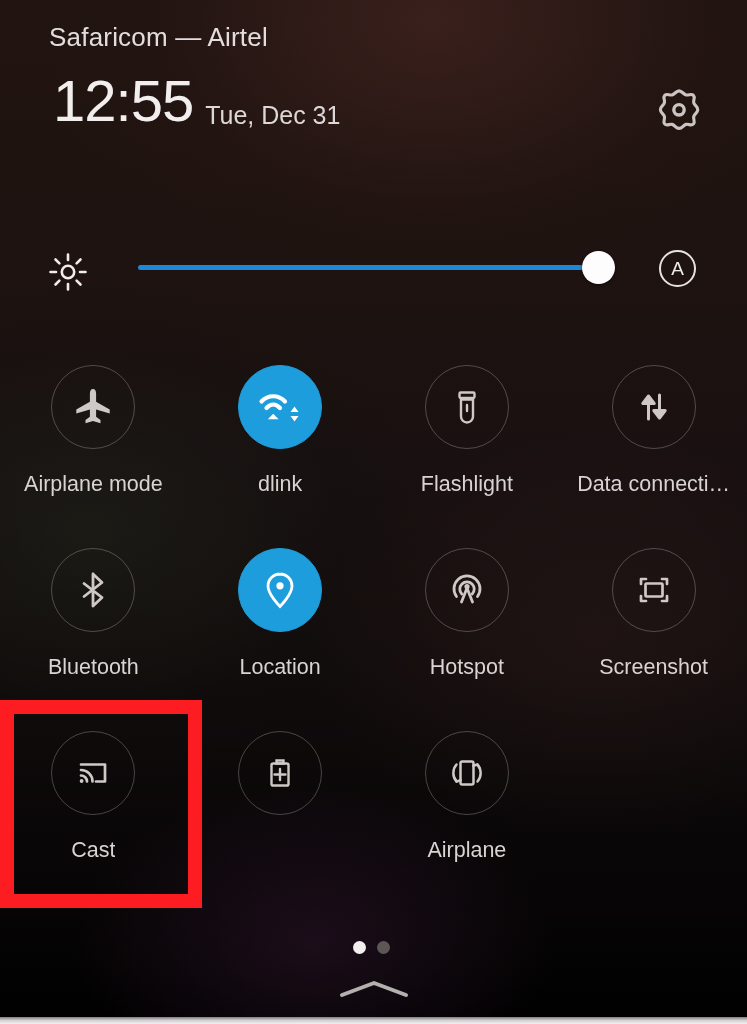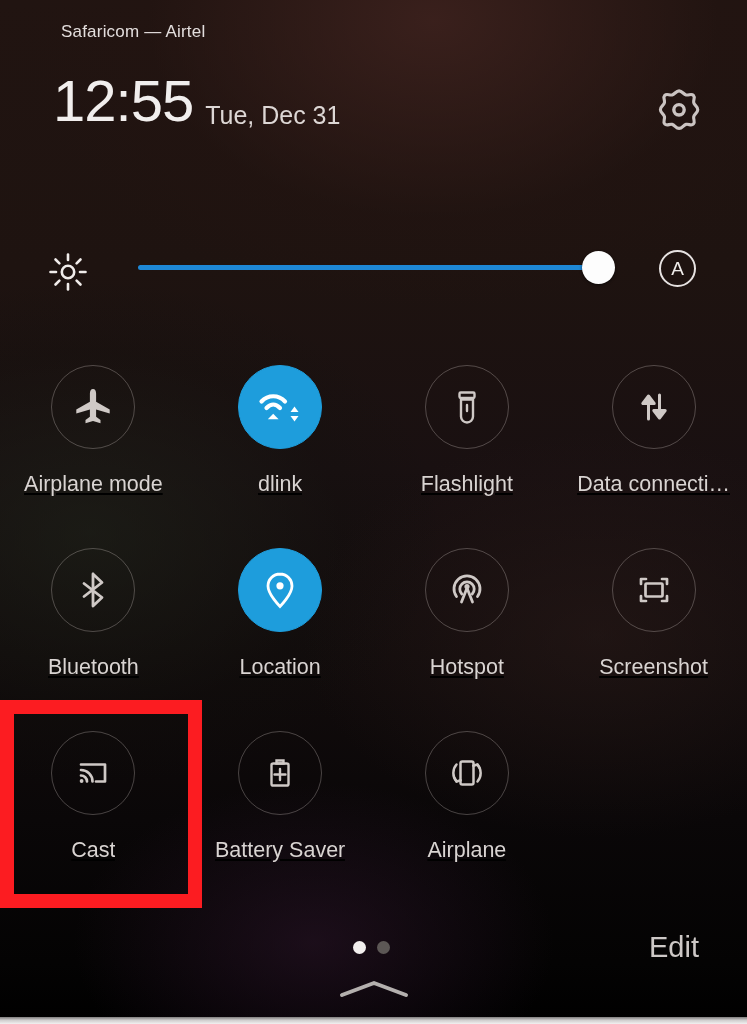--- a/index.html
+++ b/index.html
@@ -18,22 +18,22 @@
       radial-gradient(ellipse 520px 360px at 58% 2%, rgba(62,34,30,0.85) 0%, rgba(35,20,17,0.4) 55%, rgba(0,0,0,0) 80%),
       radial-gradient(ellipse 420px 300px at 12% 52%, rgba(30,36,26,0.55) 0%, rgba(14,16,12,0.2) 60%, rgba(0,0,0,0) 85%),
       radial-gradient(ellipse 380px 260px at 80% 62%, rgba(44,28,26,0.5) 0%, rgba(0,0,0,0) 78%),
       radial-gradient(ellipse 300px 200px at 42% 92%, rgba(46,22,44,0.55) 0%, rgba(0,0,0,0) 80%),
       linear-gradient(180deg, #211411 0%, #1e1310 26%, #191011 46%, #120c0c 64%, #0a0708 80%, #040303 94%, #000 100%);
     overflow:hidden;
   }
 
   
   #carrier {
-    position:absolute; left:61px; top:22px;
-    font-size:17px; color:#e3dedd; letter-spacing:0.2px;
+    position:absolute; left:49px; top:22px;
+    font-size:26px; color:#e3dedd; letter-spacing:0.2px;
     font-family:"Liberation Sans", sans-serif;
   }
   #clock-row { position:absolute; left:53px; top:62px; display:flex; align-items:flex-end; }
   #clock {
     font-size:58px; line-height:78px; color:#f1eeed;
     font-weight:300; letter-spacing:-1px;
     font-family:"Liberation Sans", sans-serif;
   }
   #date { font-size:25px; color:#ddd7d5; margin-left:12px; margin-bottom:10px; }
 
@@ -59,21 +59,21 @@
   #auto-btn {
     position:absolute; left:659px; top:250px;
     width:37px; height:37px; border-radius:50%;
     border:2px solid #e6e2e1; cursor:pointer;
     display:flex; align-items:center; justify-content:center;
   }
   #auto-btn span { font-size:19px; color:#efecea; line-height:1; margin-top:-1px; }
 
   
   #tiles { position:absolute; left:0; top:360px; width:747px; }
-  .tile-row { display:flex; width:747px; height:183px;text-decoration:underline; }
+  .tile-row { display:flex; width:747px; height:183px; }
   .tile {
     width:186.75px; display:flex; flex-direction:column;
     align-items:center; cursor:pointer; padding-top:5px;
   }
   .tile-circle {
     width:84px; height:84px; border-radius:50%;
     display:flex; align-items:center; justify-content:center;
     border:1px solid rgba(215,205,202,0.30);
     position:relative;
   }
@@ -281,21 +281,20 @@
 
 
       <div class="tile">
         <div class="tile-circle">
           <svg viewBox="0 0 44 44" width="44" height="44">
             <path d="M18.5 9.5 h7 v3 h-7 z" fill="none" stroke="#cfc9c6" stroke-width="2.4"></path>
             <rect x="13.5" y="12.5" width="17" height="22" rx="1.6" fill="none" stroke="#cfc9c6" stroke-width="2.4"></rect>
             <path d="M22 18 V29 M16.5 23.5 H27.5" stroke="#cfc9c6" stroke-width="2.4" stroke-linecap="round"></path>
           </svg>
         </div>
-        <div class="tile-label">Battery Saver</div>
       </div>
 
       <div class="tile">
         <div class="tile-circle">
           <svg viewBox="0 0 44 44" width="44" height="44">
             <rect x="15.5" y="10.5" width="13" height="23" rx="1.8" fill="none" stroke="#cfc9c6" stroke-width="2.5"></rect>
             <path d="M11.5 13.5 A13 13 0 0 0 11.5 30.5" fill="none" stroke="#cfc9c6" stroke-width="2.5" stroke-linecap="round"></path>
             <path d="M32.5 13.5 A13 13 0 0 1 32.5 30.5" fill="none" stroke="#cfc9c6" stroke-width="2.5" stroke-linecap="round"></path>
             <path d="M11.5 30.5 l-2.2 -4 M11.5 30.5 l4.2 -1.2" fill="none" stroke="#cfc9c6" stroke-width="2.5" stroke-linecap="round"></path>
             <path d="M32.5 13.5 l2.2 4 M32.5 13.5 l-4.2 1.2" fill="none" stroke="#cfc9c6" stroke-width="2.5" stroke-linecap="round"></path>
@@ -310,18 +309,17 @@
     <div class="dot on"></div>
     <div class="dot off"></div>
   </div>
 
   <div id="collapse-handle">
     <svg viewBox="0 0 72 22" width="72" height="22">
       <path d="M4 17 L36 5 L68 17" fill="none" stroke="#b4b0ae" stroke-width="4" stroke-linecap="round" stroke-linejoin="round"></path>
     </svg>
   </div>
 
-  <div id="edit-btn">Edit</div>
 
   <div id="nav-strip"></div>
 
   <div id="highlight-box"></div>
 </div>
 
 </body></html>

